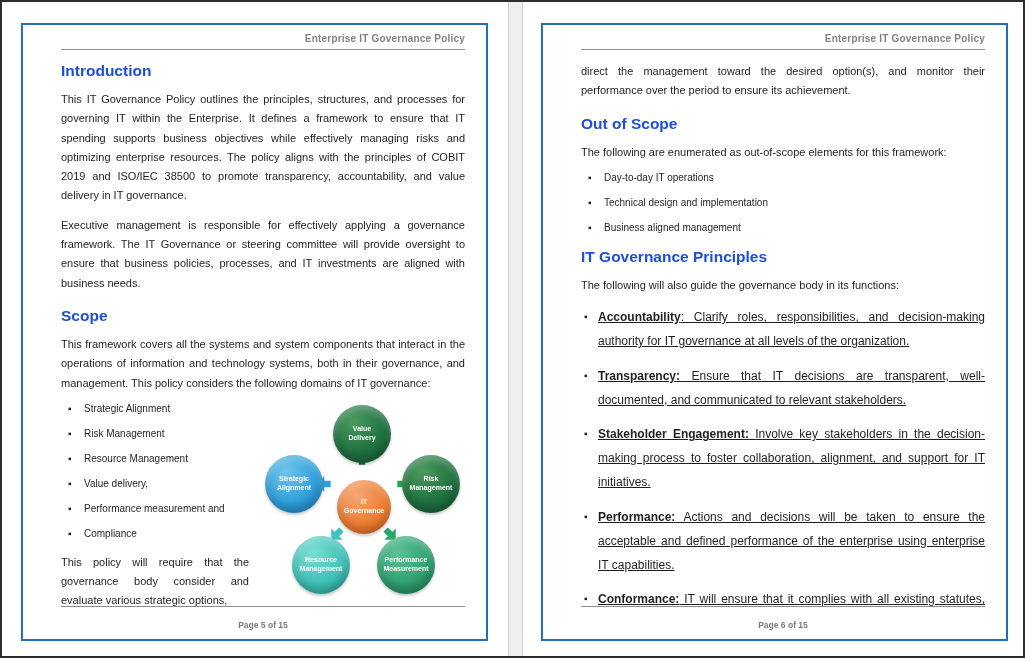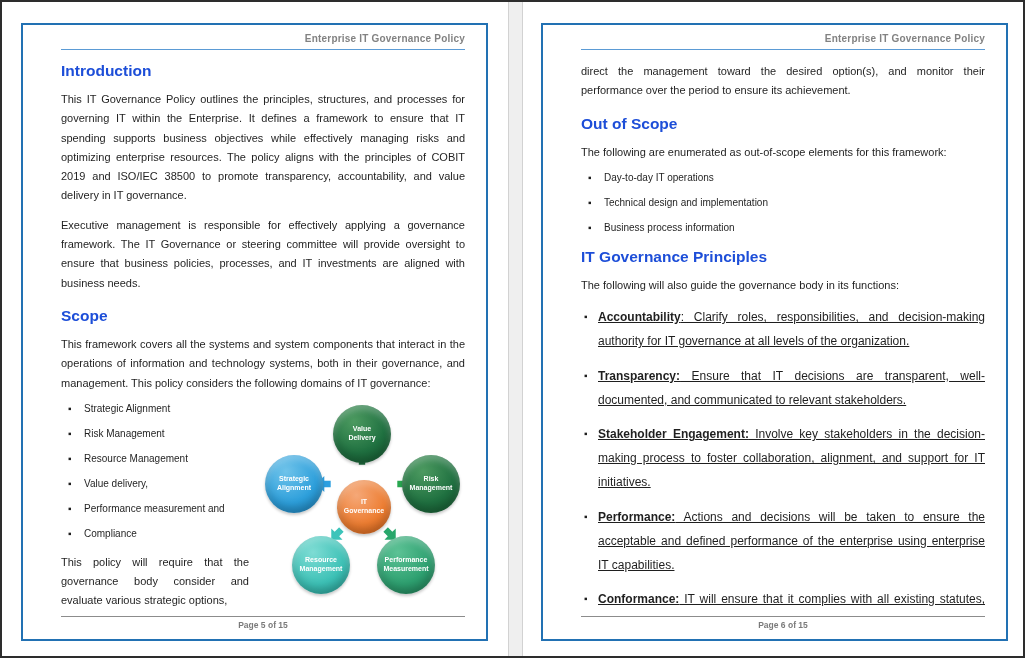--- a/index.html
+++ b/index.html
@@ -49,21 +49,21 @@
 
   .principles{margin:2px 0 0;padding:0;}
   .principles li{
     position:relative;padding-left:17px;margin:0 0 10.5px;
     font-size:12px;line-height:24px;text-align:justify;text-decoration:underline;
   }
   .principles li::before{content:"▪";position:absolute;left:3px;top:0;font-size:10px;color:#1f1f1f;}
   .principles .term{font-weight:bold;}
 
   .page-footer{
-    flex:0 0 auto;border-top:1px solid #8c8c8c;margin-bottom:9px;padding-top:3px;
+    flex:0 0 auto;border-top:1px solid #8c8c8c;margin-bottom:9px;padding-top:13px;
     text-align:center;font-size:8.5px;font-weight:bold;color:#7a7a7a;
   }
 
   
   .diagram{
     float:right;position:relative;width:206px;height:196px;
     margin:2px 0 4px 10px;
   }
   .node{
     position:absolute;width:58px;height:58px;border-radius:50%;
@@ -171,21 +171,21 @@
     <header class="page-header">
       <span>Enterprise IT Governance Policy</span>
     </header>
     <div class="content">
       <p>direct the management toward the desired option(s), and monitor their performance over the period to ensure its achievement.</p>
       <h1>Out of Scope</h1>
       <p>The following are enumerated as out-of-scope elements for this framework:</p>
       <ul class="bullets">
         <li>Day-to-day IT operations</li>
         <li>Technical design and implementation</li>
-        <li>Business process information</li>
+        <li>Business aligned management</li>
       </ul>
       <h1>IT Governance Principles</h1>
       <p>The following will also guide the governance body in its functions:</p>
       <ul class="principles">
         <li><span class="term">Accountability</span><span>: Clarify roles, responsibilities, and decision-making authority for IT governance at all levels of the organization.</span></li>
         <li><span class="term">Transparency:</span><span> Ensure that IT decisions are transparent, well-documented, and communicated to relevant stakeholders.</span></li>
         <li><span class="term">Stakeholder Engagement:</span><span> Involve key stakeholders in the decision-making process to foster collaboration, alignment, and support for IT initiatives.</span></li>
         <li><span class="term">Performance:</span><span> Actions and decisions will be taken to ensure the acceptable and defined performance of the enterprise using enterprise IT capabilities.</span></li>
         <li><span class="term">Conformance:</span><span> IT will ensure that it complies with all existing statutes, laws, and regulations, as well as all contractual obligations and internal policy requirements.</span></li>
         <li><span class="term">Assurance</span><span>: Decisions and actions taken will provide confidence and assurance that systems, processes, controls, or information are operating effectively, efficiently, and securely to achieve stakeholder needs.</span></li>

